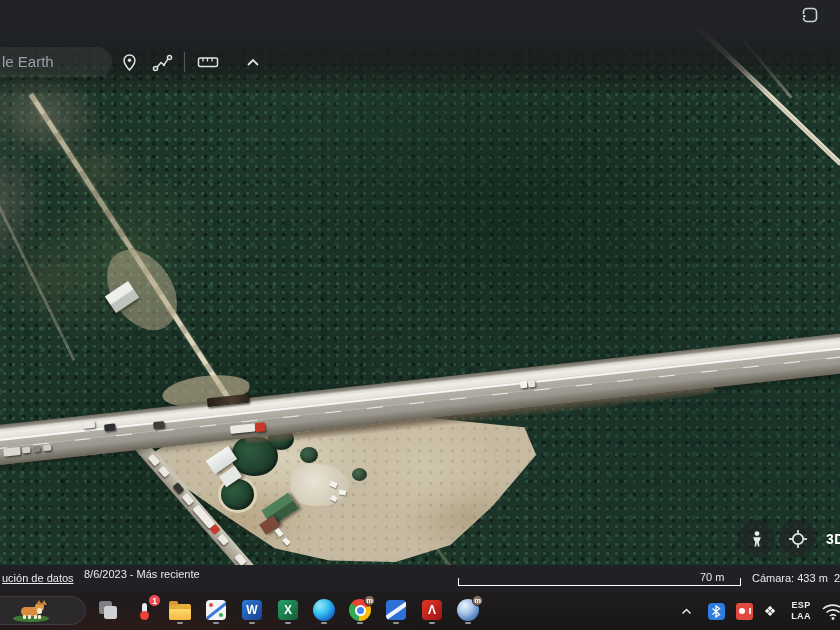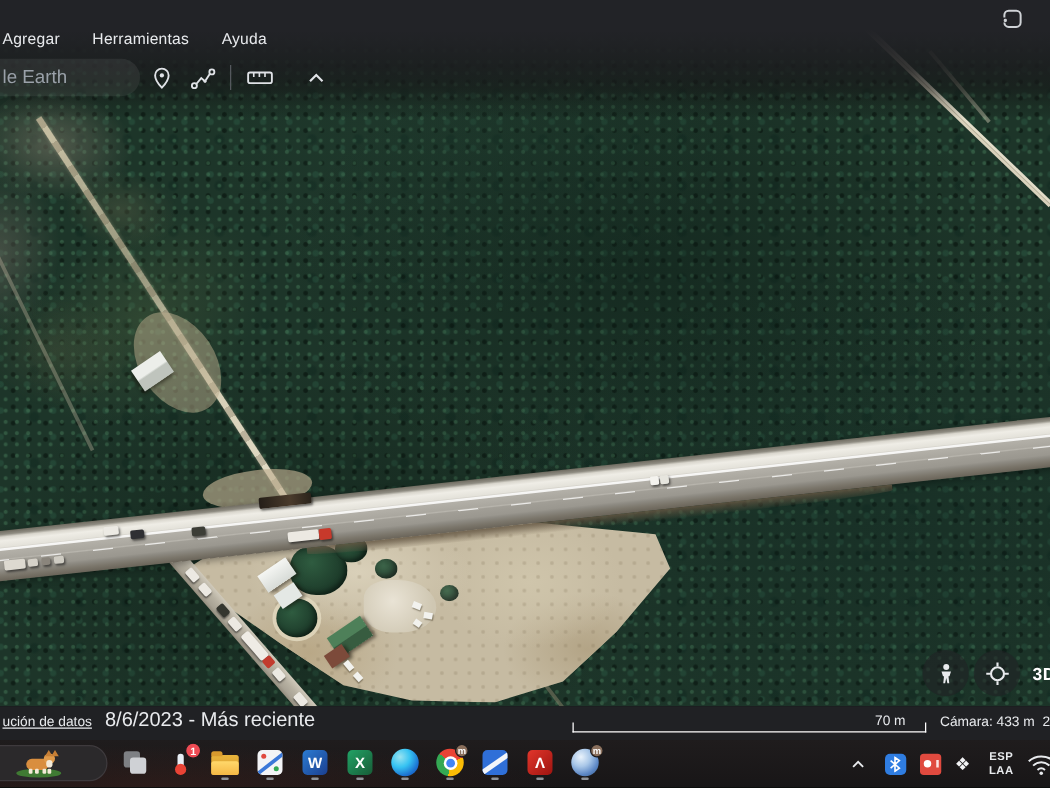--- a/index.html
+++ b/index.html
@@ -138,21 +138,21 @@
     background:rgba(255,255,255,.07);z-index:29;}
   .searchtext{position:absolute;left:2px;top:53px;font-size:15px;color:#9aa1a9;z-index:30;}
   .tbicon{position:absolute;top:51px;z-index:30;width:22px;height:22px;display:flex;align-items:center;justify-content:center;}
   .tb-pin{left:118px;} .tb-route{left:151px;} .tb-ruler{left:197px;} .tb-chev{left:242px;}
   .tb-div{position:absolute;left:184px;top:52px;width:1px;height:20px;background:#54585d;z-index:30;}
   .tr-icon{position:absolute;left:800px;top:5px;width:20px;height:20px;z-index:30;}
 
   
   .statusbar{position:absolute;left:0;top:565px;width:840px;height:27px;background:#202124;color:#e8eaed;z-index:40;}
   .sb-attr{position:absolute;left:2px;top:7px;font-size:11px;text-decoration:underline;}
-  .sb-date{position:absolute;left:84px;top:3px;font-size:16px;}
+  .sb-date{position:absolute;left:84px;top:3px;font-size:11px;}
   .sb-scaleline{position:absolute;left:458px;top:13px;width:283px;height:8px;
      border-left:1.5px solid #fff;border-right:1.5px solid #fff;border-bottom:1.5px solid #fff;}
   .sb-scaletext{position:absolute;left:700px;top:6px;font-size:11px;}
   .sb-camera{position:absolute;left:752px;top:7px;font-size:11px;}
   .sb-partial{position:absolute;left:834px;top:7px;font-size:11px;}
 
   
   .taskbar{position:absolute;left:0;top:592px;width:840px;height:38px;z-index:40;
     background:linear-gradient(180deg,#1f1c1d,#181617);}
   .taskbar::before{content:"";position:absolute;inset:0;
@@ -301,25 +301,20 @@
         <line x1="10" y1="16" x2="10" y2="19" stroke="#e8eaed" stroke-width="1.7"></line>
         <line x1="1" y1="10" x2="4" y2="10" stroke="#e8eaed" stroke-width="1.7"></line>
         <line x1="16" y1="10" x2="19" y2="10" stroke="#e8eaed" stroke-width="1.7"></line>
       </svg>
     </div>
     <div class="btn-3d">
       <span>3D</span>
     </div>
   </div>
 
-  <div class="menubar">
-    <span class="menu-item">Agregar</span>
-    <span class="menu-item">Herramientas</span>
-    <span class="menu-item">Ayuda</span>
-  </div>
 
   <div class="searchpill"></div>
   <span class="searchtext">le Earth</span>
 
   <div class="tbicon tb-pin">
     <svg width="19" height="19" viewBox="0 0 20 20">
       <path d="M10 2 C6.8 2 4.3 4.5 4.3 7.7 C4.3 12 10 18 10 18 S15.7 12 15.7 7.7 C15.7 4.5 13.2 2 10 2 Z" fill="none" stroke="#dfe2e6" stroke-width="1.6"></path>
       <circle cx="10" cy="7.7" r="1.8" fill="#dfe2e6"></circle>
     </svg>
   </div>

